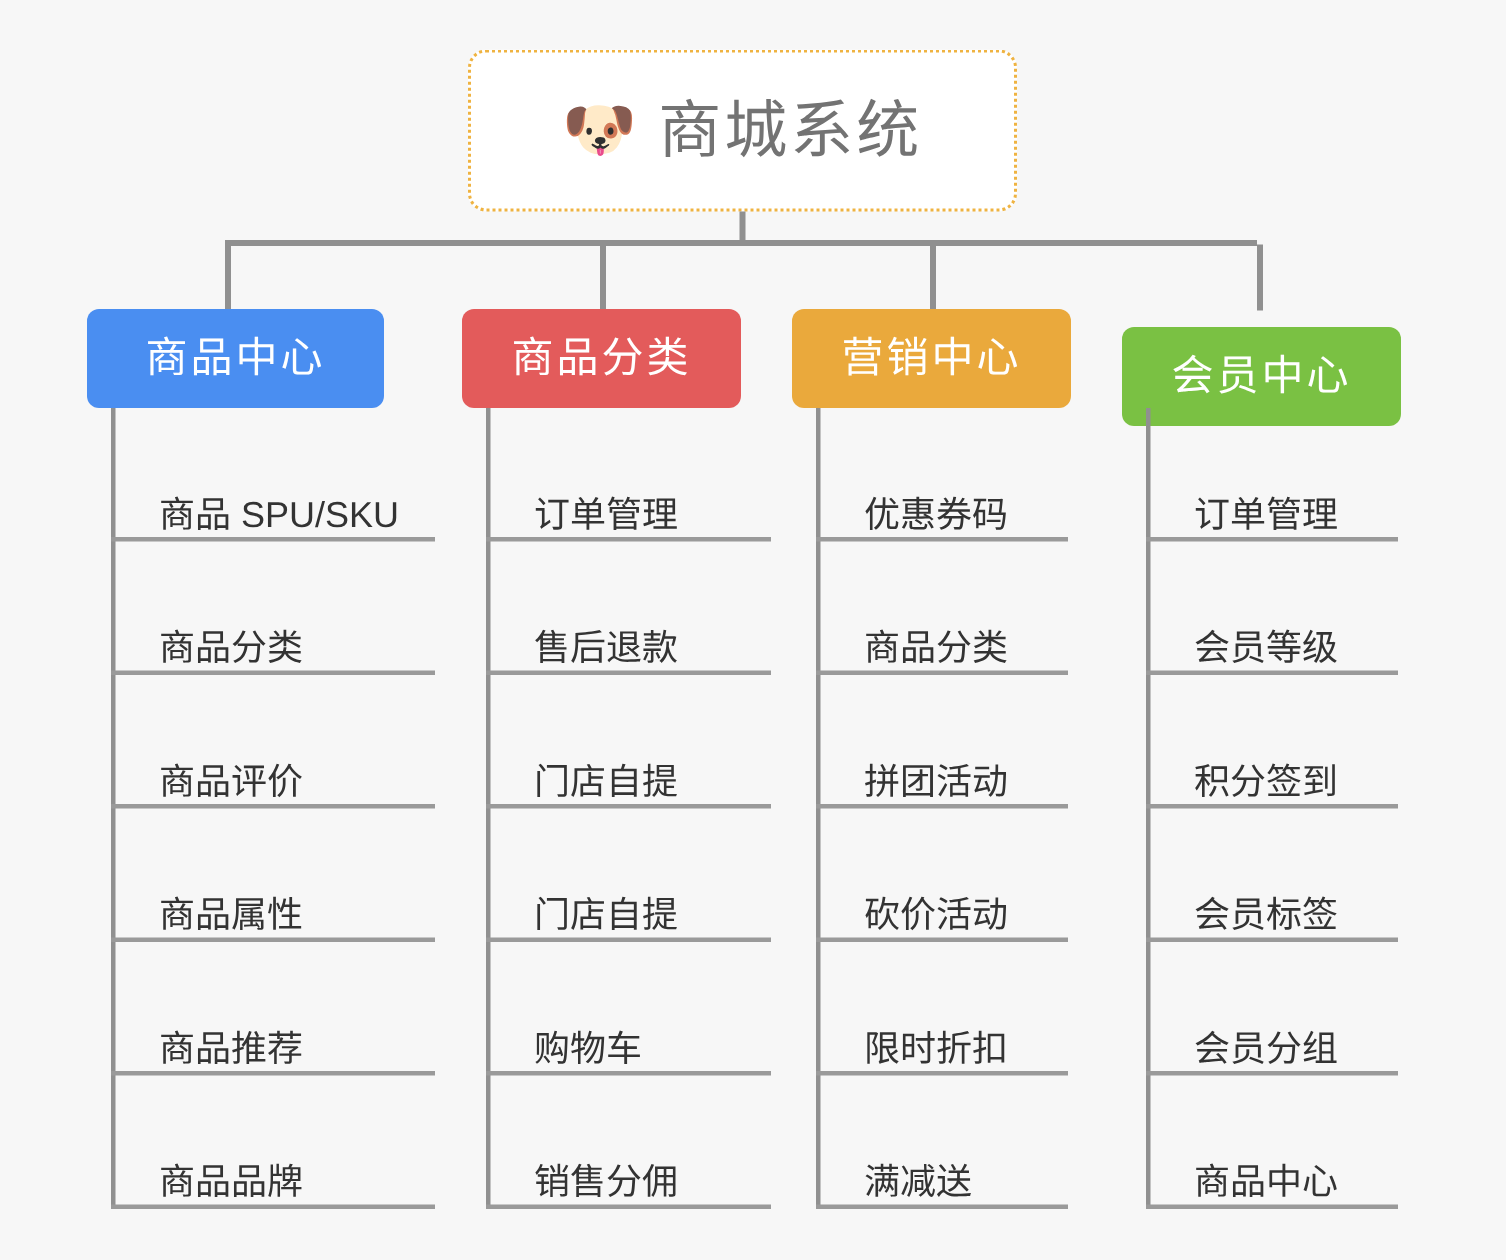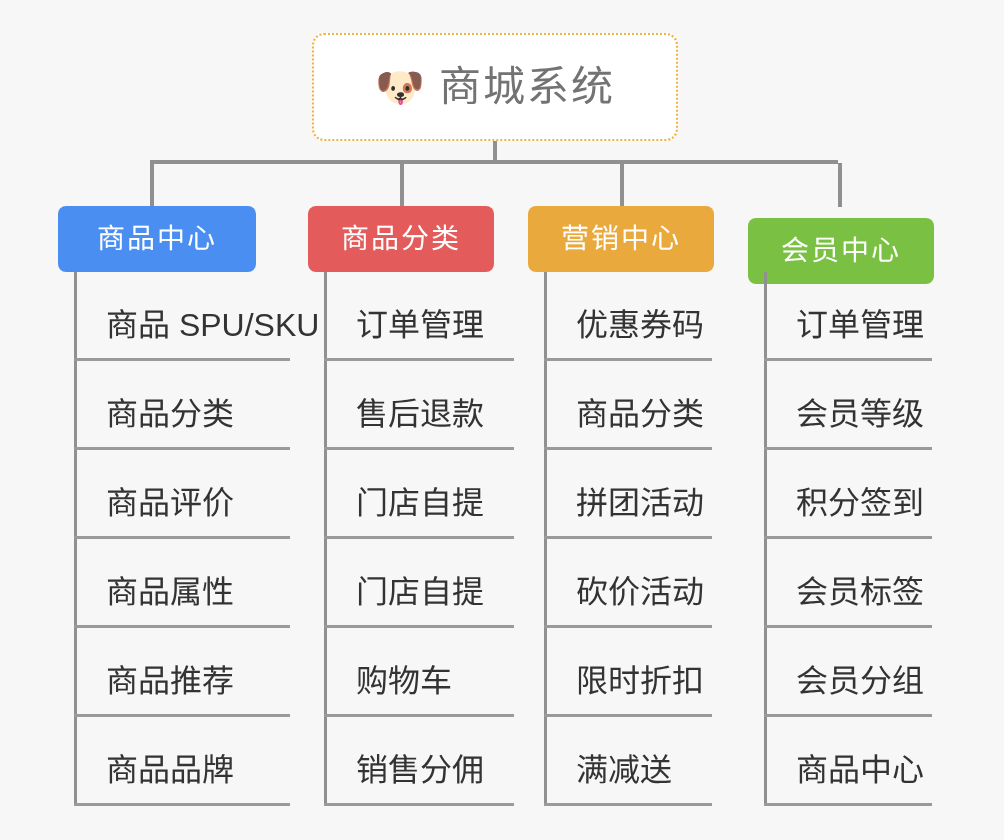--- a/index.html
+++ b/index.html
@@ -105,22 +105,22 @@
     background: #909090;
   }
   .leaf-item {
     position: absolute;
     left: 0;
     height: 89px;
   }
   .leaf-text {
     position: absolute;
     left: 32px;
-    bottom: 20px;
-    font-size: 32px;
+    bottom: 5px;
+    font-size: 24px;
     color: #333333;
     line-height: 1;
     white-space: nowrap;
   }
   .leaf-underline {
     position: absolute;
     left: 0;
     bottom: 0;
     height: 3px;
     background: #9a9a9a;

